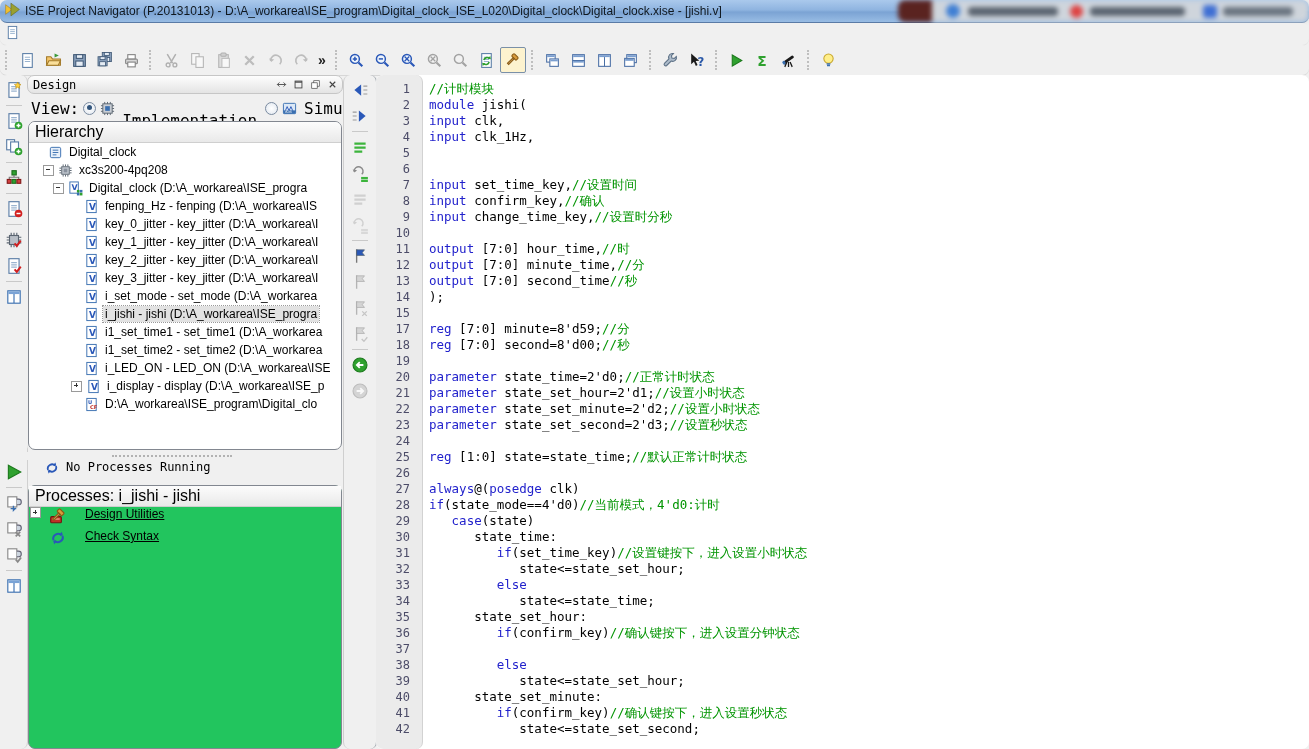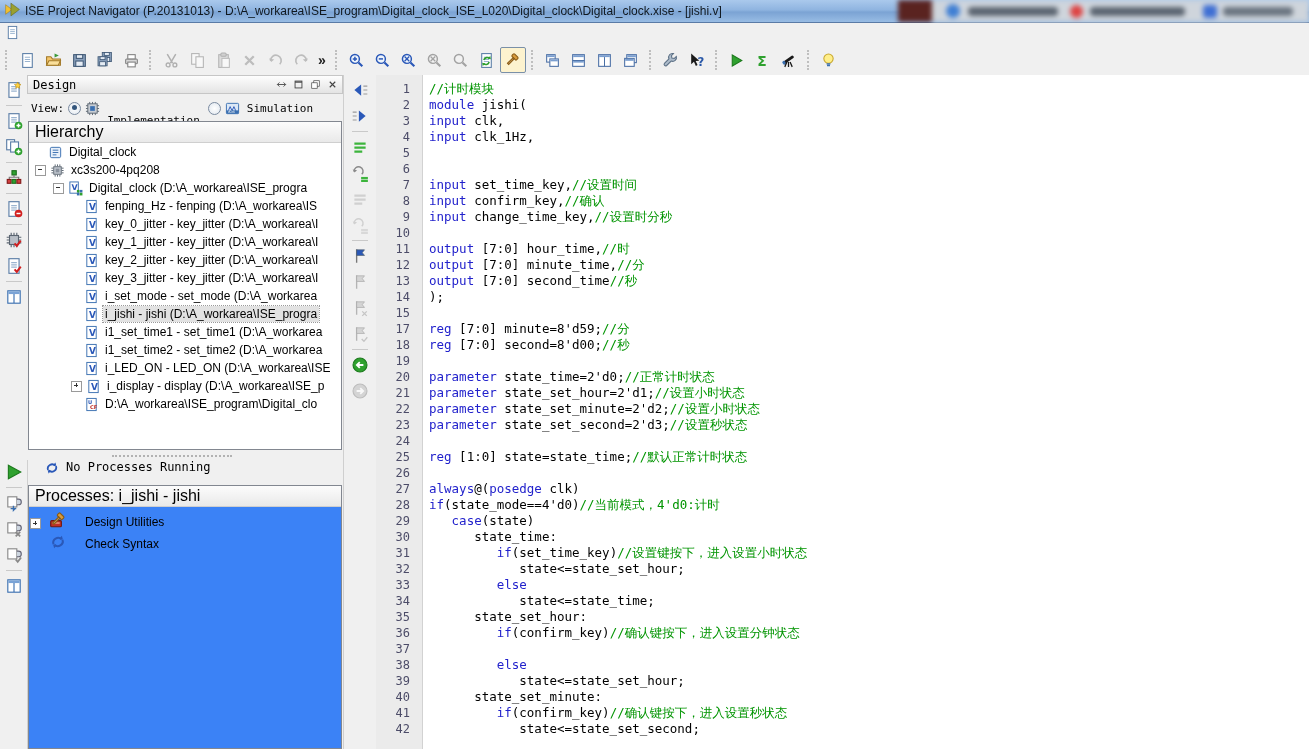--- a/index.html
+++ b/index.html
@@ -1,18 +1,18 @@
 <!DOCTYPE html>
 <html><head>
 <meta charset="utf-8">
 <style>
   html,body{margin:0;padding:0;background:#dfe5ec;}
   #root{position:relative;width:1309px;height:749px;overflow:hidden;background:#f0f0f0;
         font-family:"Liberation Sans","DejaVu Sans",sans-serif;font-size:12px;color:#000;}
-  .abs{position:absolute;}
+  .abs{position:absolute;border-radius:7px;}
 
   
   #titlebar{left:0;top:0;width:1309px;height:22px;
     background:linear-gradient(180deg,#aac9ec 0%,#8fb4e0 45%,#7ba3d4 55%,#98bce4 100%);
     border-bottom:1px solid #5a7ba6;display:flex;align-items:center;}
   #titlebar .t-icon{margin:0 4px 0 4px;}
   #title-text{font-size:12px;color:#10181f;white-space:nowrap;}
   #blur-zone{left:898px;top:0;width:411px;height:22px;overflow:hidden;filter:blur(2.5px);}
   #blur-zone .blk{position:absolute;top:0;height:22px;}
 
@@ -37,42 +37,42 @@
 
   
   #design-panel{left:27px;top:75px;width:316px;height:377px;background:#f0f0f0;}
   #design-title{left:0;top:0;width:316px;height:19px;background:linear-gradient(180deg,#fdfdfd,#e4e4e4);
      border:1px solid #c6c6c6;display:flex;align-items:center;box-sizing:border-box;}
   #design-title .ttl{flex:1;padding-left:5px;font-family:"DejaVu Sans Mono",monospace;font-size:12px;}
   .dock-ic{width:14px;height:14px;margin-right:3px;display:flex;align-items:center;justify-content:center;}
   #view-row{left:4px;top:23px;height:20px;display:flex;align-items:center;white-space:nowrap;}
   .radio{width:11px;height:11px;border-radius:50%;border:1px solid #7b8ba0;background:radial-gradient(#ffffff,#dfe6ee);margin:0 4px;position:relative;}
   .radio.sel::after{content:"";position:absolute;left:2.5px;top:2.5px;width:5px;height:5px;border-radius:50%;background:#32557c;}
-  #view-row .vlabel{font-family:"DejaVu Sans Mono",monospace;font-size:11px;}
+  #view-row .vlabel{font-family:"DejaVu Sans Mono",monospace;font-size:16px;}
   #tree-box{left:1px;top:46px;width:314px;height:329px;background:#fff;border:1px solid #828790;box-sizing:border-box;overflow:hidden;}
   .list-header{height:20px;background:linear-gradient(180deg,#fcfcfc,#e9e9e9);border-bottom:1px solid #cfcfcf;
      display:flex;align-items:center;padding-left:6px;font-size:16px;}
   .tree-row{height:18px;display:flex;align-items:center;white-space:nowrap;overflow:hidden;}
   .tree-row.sel .lbl{background:#e2e2e2;outline:1px dotted #9a9a9a;}
   .expander{width:9px;height:9px;border:1px solid #9a9a9a;background:#fff;position:relative;flex:none;margin-right:4px;}
   .expander::before{content:"";position:absolute;left:1.5px;top:3.5px;width:4px;height:1px;background:#333;}
   .expander.plus::after{content:"";position:absolute;left:3.5px;top:1.5px;width:1px;height:4px;background:#333;}
   .exp-gap{width:13px;flex:none;}
   .tree-ic{flex:none;margin-right:4px;display:flex;}
   .tree-row .lbl{font-size:12px;padding:1px 2px;}
 
   
   #splitter{left:0;top:452px;width:343px;height:8px;background:#f0f0f0;display:flex;align-items:center;justify-content:center;}
   #splitter .dots{width:120px;border-top:2px dotted #b2b2b2;}
 
   
   #proc-status{left:36px;top:460px;width:315px;height:24px;display:flex;align-items:flex-start;background:#f0f0f0;}
   #proc-status .txt{margin-left:6px;font-family:"DejaVu Sans Mono",monospace;font-size:12px;}
-  #proc-box{left:28px;top:485px;width:314px;height:264px;background:#3b82f6;border:1px solid #828790;box-sizing:border-box;}
-  .proc-row{height:22px;display:flex;align-items:flex-end;white-space:nowrap;}
+  #proc-box{left:28px;top:485px;width:314px;height:264px;background:#22c55e;border:1px solid #828790;box-sizing:border-box;}
+  .proc-row{height:22px;display:flex;align-items:flex-start;white-space:nowrap;text-decoration:underline;}
   .proc-row .ic{width:26px;display:flex;justify-content:center;flex:none;}
   .proc-row .lbl{margin-left:14px;font-size:12px;}
 
   
   #ed-col{left:343px;top:75px;width:32px;height:674px;background:#f0f0f0;border-left:1px solid #cfcfcf;border-right:1px solid #9aa0a8;}
 
   
   #editor{left:376px;top:75px;width:933px;height:674px;background:#fff;overflow:hidden;}
   #gutter-bg{left:0;top:0;width:46px;height:674px;background:#ebebeb;border-right:1px solid #d2d2d2;}
   #code-rows{left:0;top:6px;width:933px;}
@@ -488,21 +488,21 @@
           <div class="tree-row" style="padding-left: 6px;">
             <span class="exp-gap"></span>
             <span class="tree-ic">
               <svg width="15" height="15" viewBox="0 0 16 16" xmlns="http://www.w3.org/2000/svg">
                 <rect x="2.5" y="2.5" width="11" height="11" rx="1.5" fill="#e8f0fa" stroke="#3a6fb0"></rect>
                 <path d="M5 5.5 h6 M5 8 h6 M5 10.5 h4" stroke="#3a6fb0"></path>
               </svg>
             </span>
             <span class="lbl">Digital_clock</span>
           </div>
-          <div class="tree-row" style="padding-left: 6px;">
+          <div class="tree-row" style="padding-left: 14px;">
             <span class="expander"></span>
             <span class="tree-ic">
               <svg width="15" height="15" viewBox="0 0 16 16" xmlns="http://www.w3.org/2000/svg">
                 <rect x="4" y="4" width="8" height="8" fill="#c4cad2" stroke="#5a6470"></rect>
                 <rect x="6" y="6" width="4" height="4" fill="#8a929e"></rect>
                 <path d="M5.5 1.5 v2 M8 1.5 v2 M10.5 1.5 v2 M5.5 12.5 v2 M8 12.5 v2 M10.5 12.5 v2 M1.5 5.5 h2 M1.5 8 h2 M1.5 10.5 h2 M12.5 5.5 h2 M12.5 8 h2 M12.5 10.5 h2" stroke="#5a6470"></path>
               </svg>
             </span>
             <span class="lbl">xc3s200-4pq208</span>
           </div>

